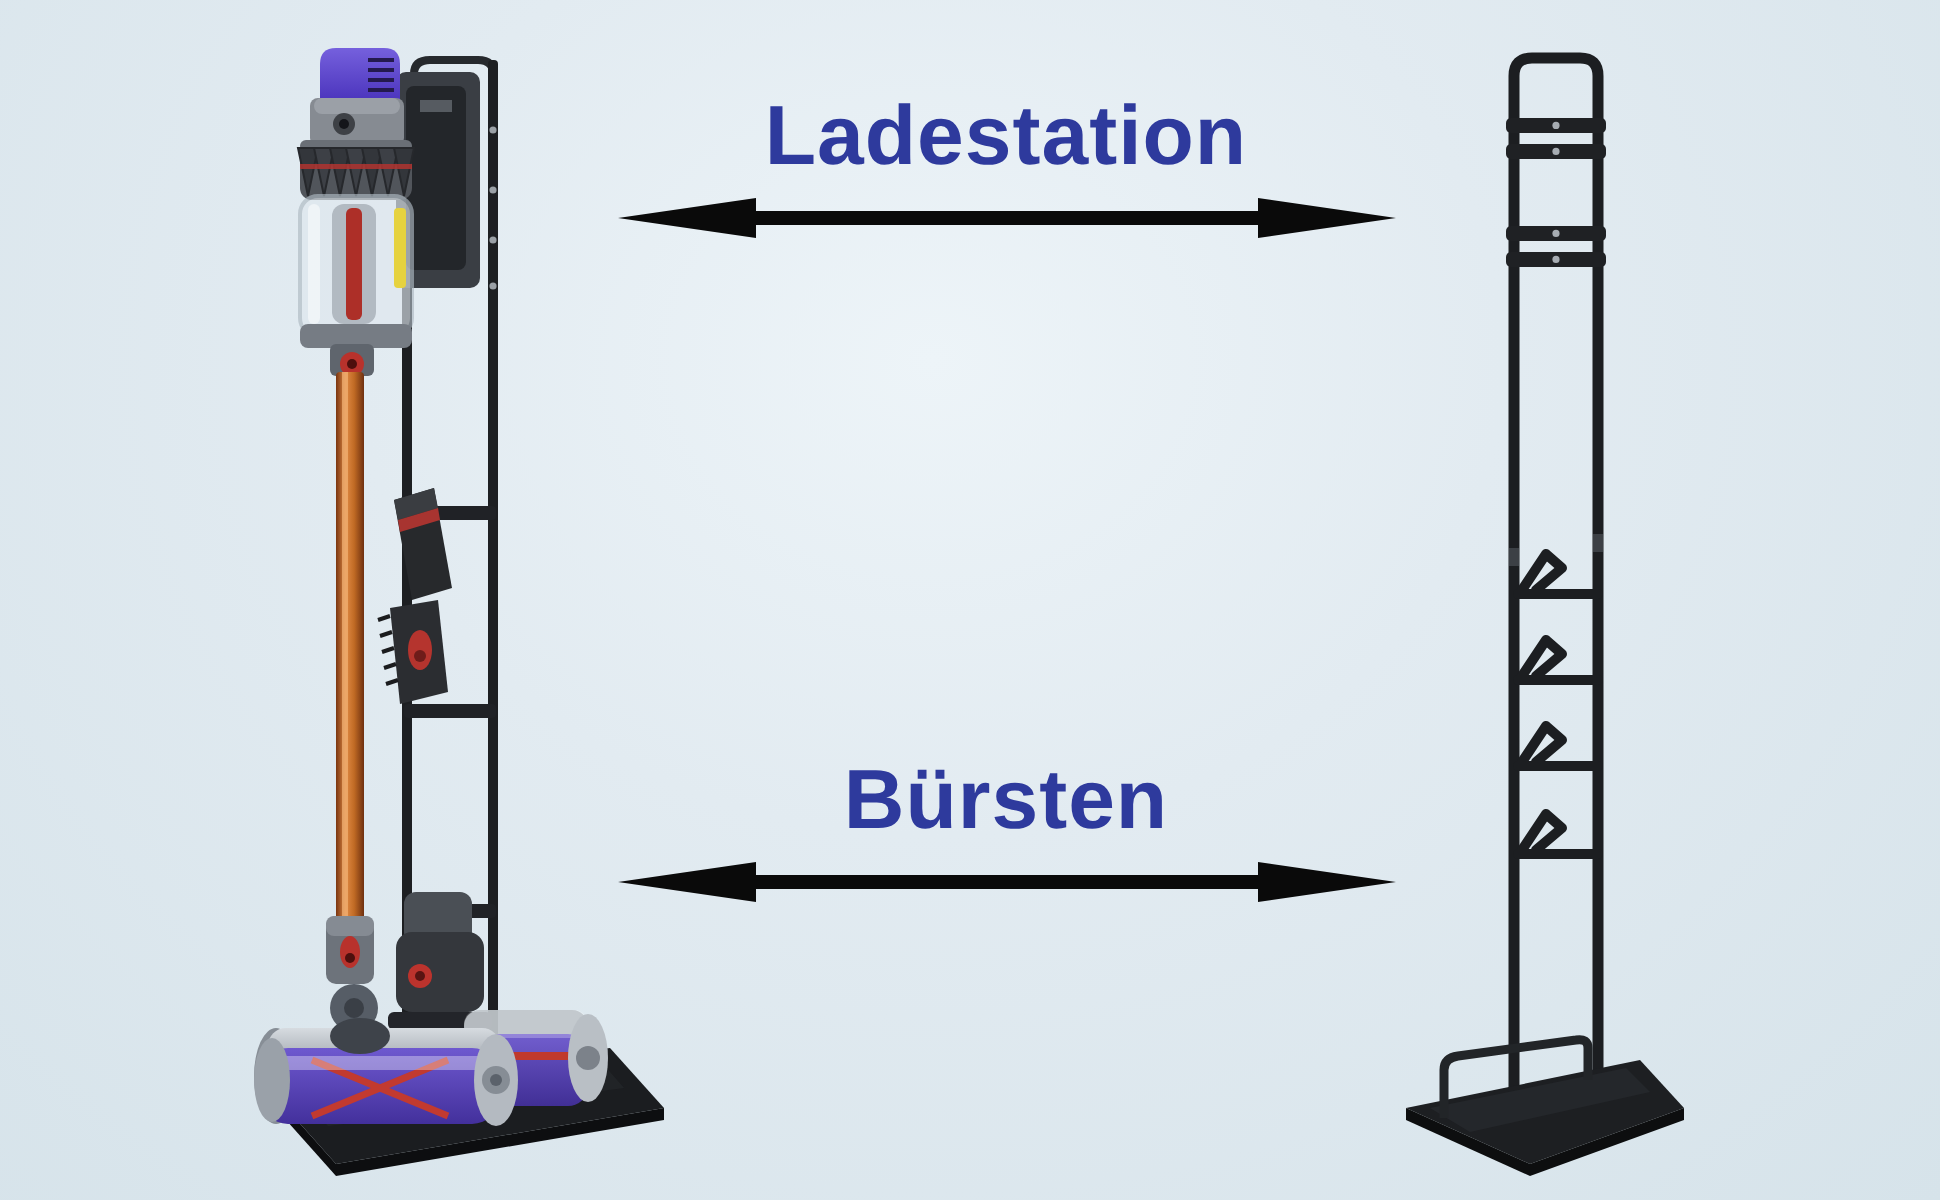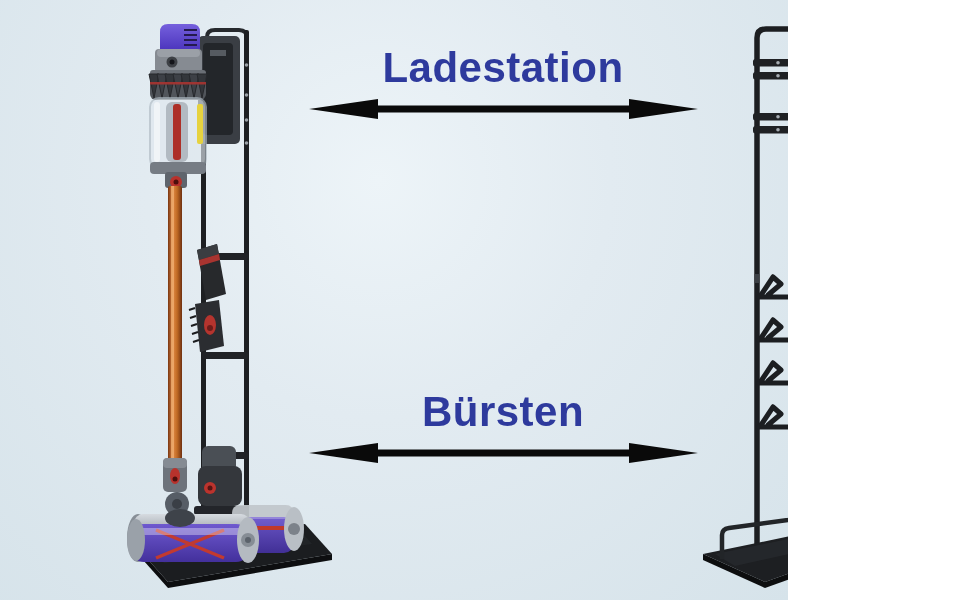--- a/index.html
+++ b/index.html
@@ -1,18 +1,18 @@
 <!DOCTYPE html>
 <html><head>
 <meta charset="utf-8">
 <style>
   html, body { margin: 0; padding: 0; }
   .canvas {
     position: relative;
-    width: 788px;
+    width: 970px;
     height: 600px;
     overflow: hidden;
     background: radial-gradient(ellipse at 48% 30%, #edf4f8 0%, #e2ebf1 40%, #d6e3ea 100%);
     font-family: "Liberation Sans", sans-serif;
   }
   .illustration { position: absolute; }
   .left-ill  { left: 98px;  top: 10px; }
   .right-ill { left: 665px; top: 8px;  }
   .label-group {
     position: absolute;
@@ -196,20 +196,20 @@
   </svg>
 
   <div class="label-group" style="top:46px">
     <div class="label">Ladestation</div>
     <svg class="arrow-svg" viewBox="0 0 395 26">
       <polygon points="3,13 72,3 72,9.5 323,9.5 323,3 392,13 323,23 323,16.5 72,16.5 72,23" fill="#0a0a0a"></polygon>
     </svg>
   </div>
 
 
-  <div class="label-group" style="top:390px">
+  <div class="label-group" style="top:378px">
     <div class="label">Bürsten</div>
     <svg class="arrow-svg" viewBox="0 0 395 26">
       <polygon points="3,13 72,3 72,9.5 323,9.5 323,3 392,13 323,23 323,16.5 72,16.5 72,23" fill="#0a0a0a"></polygon>
     </svg>
   </div>
 
 </div>
 
 </body></html>

